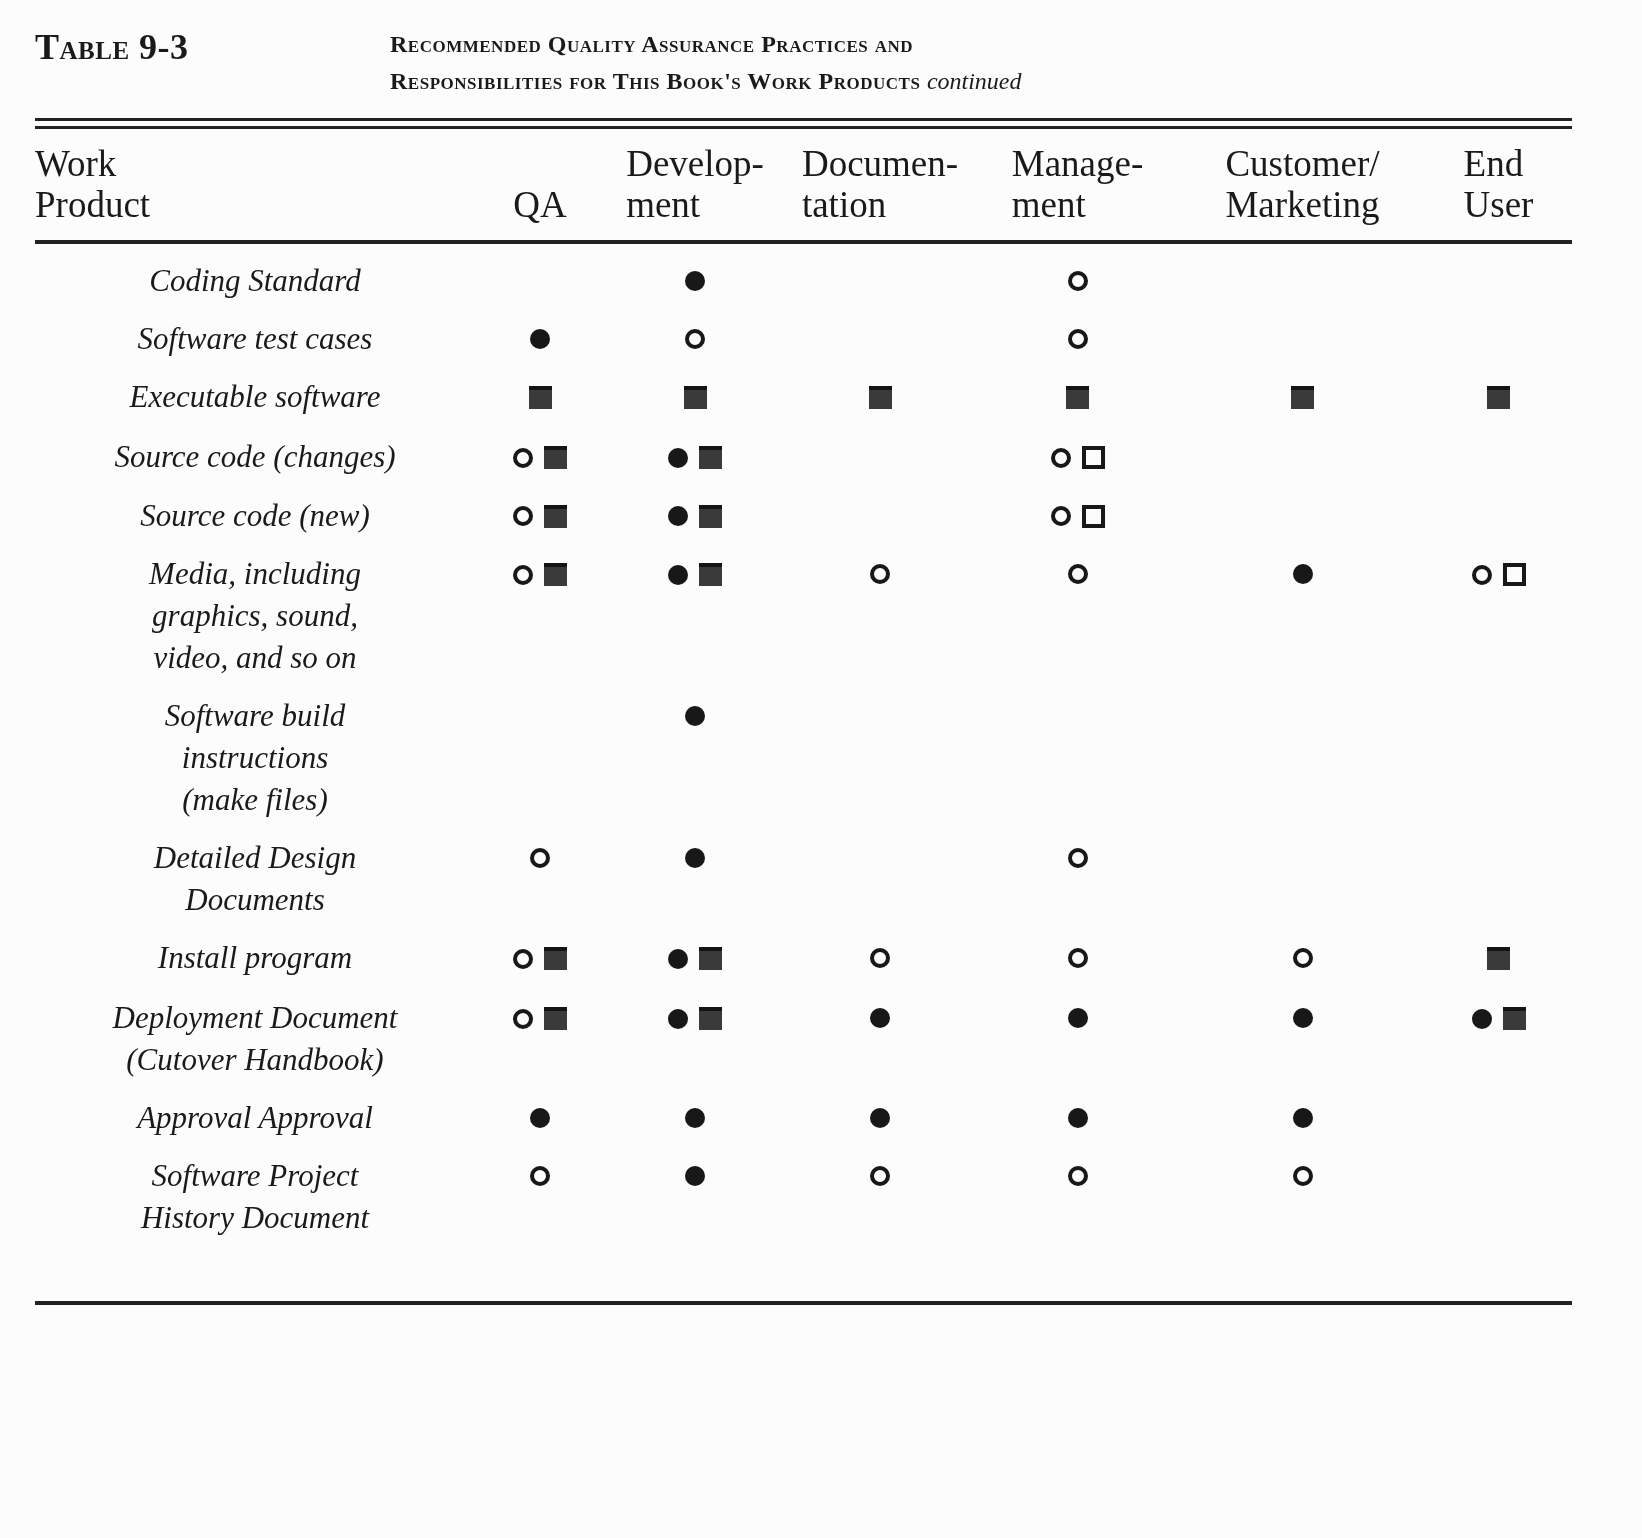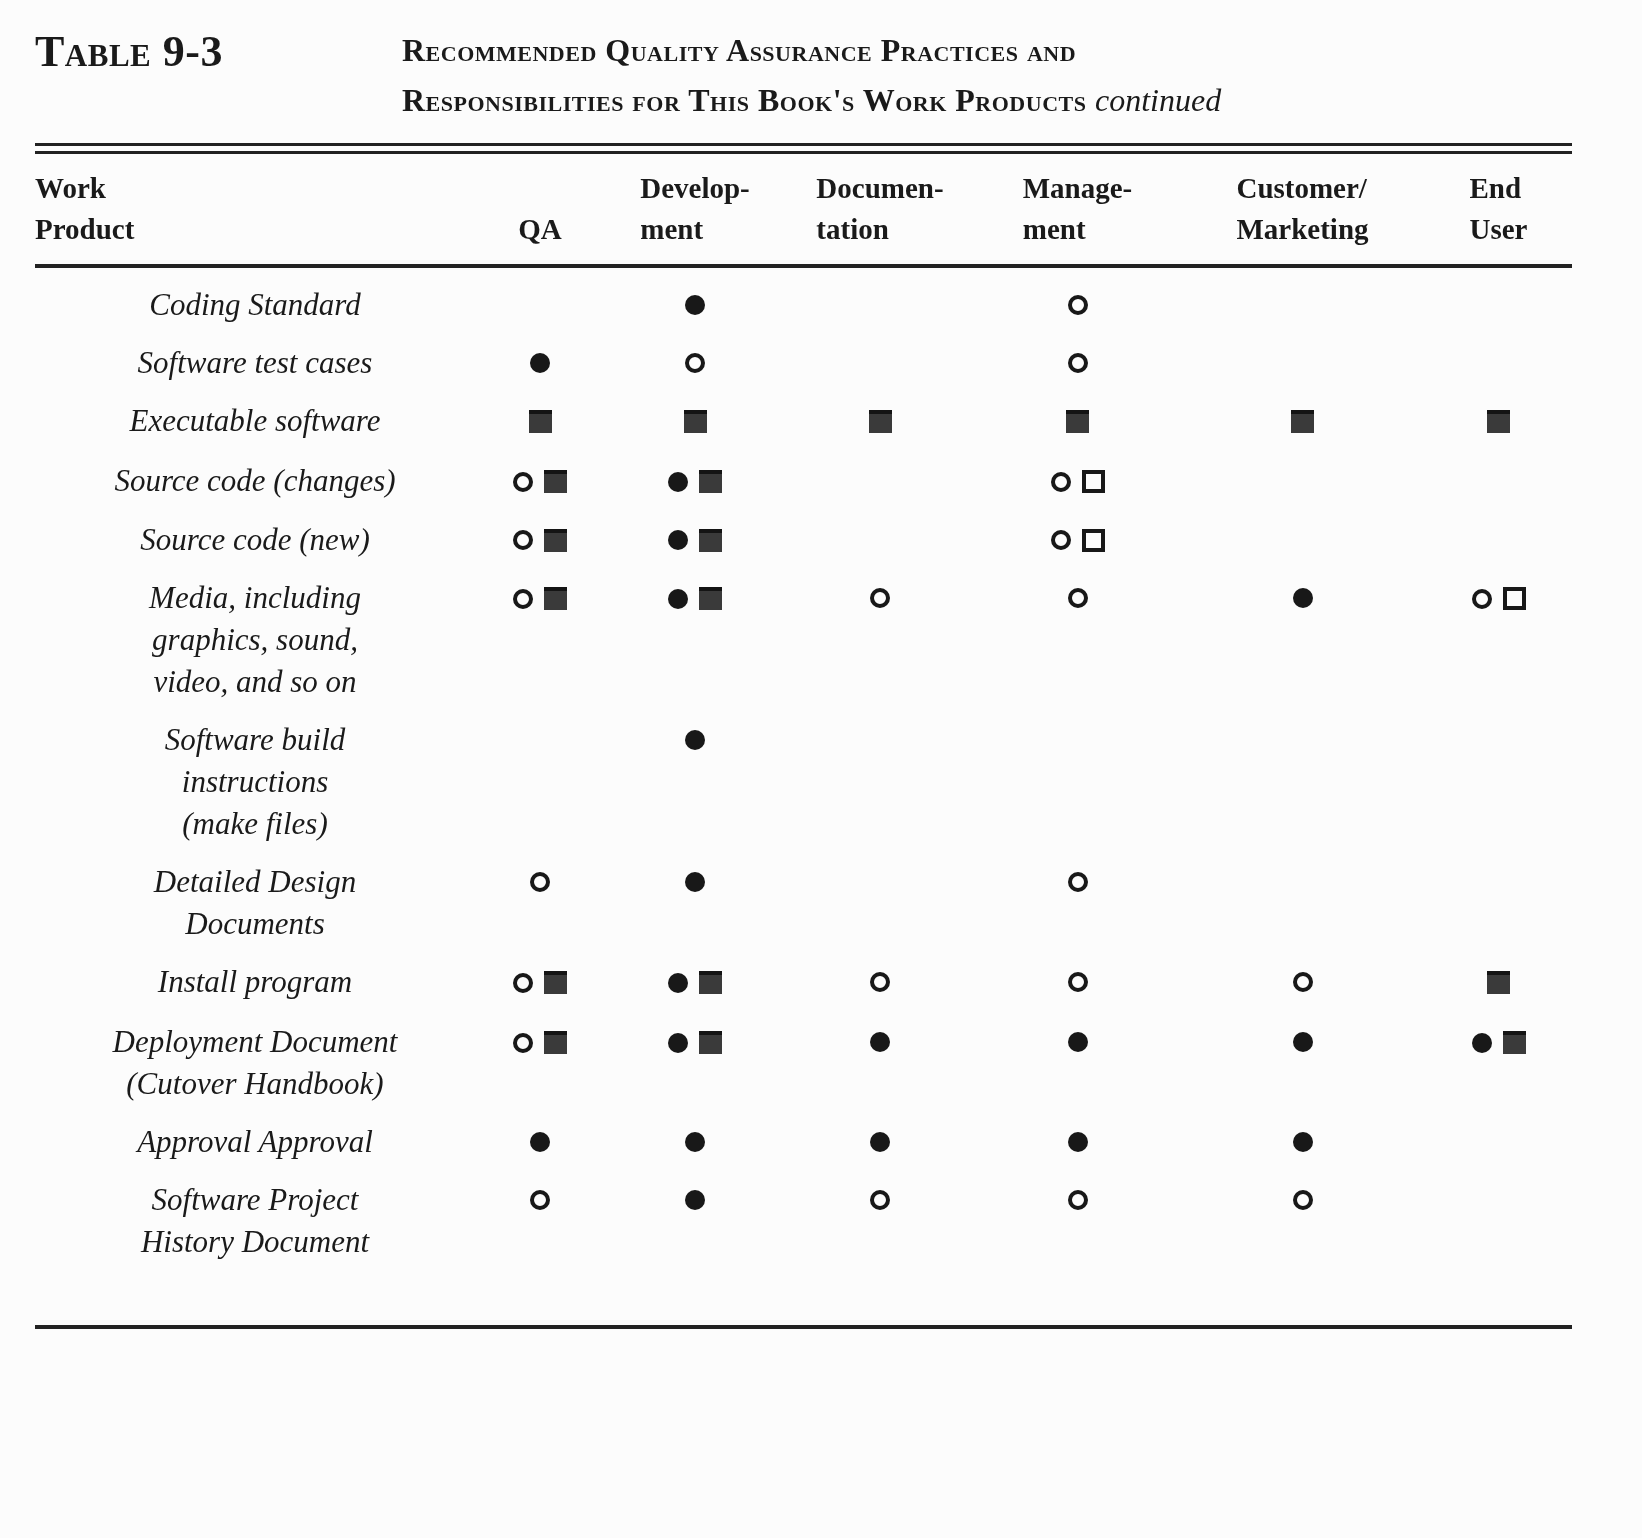--- a/index.html
+++ b/index.html
@@ -10,25 +10,25 @@
     font-family:"Liberation Serif","DejaVu Serif",serif;
     overflow:hidden;
     box-sizing:border-box;
     padding:26px 70px 0 35px;
   }
   
   .caption{display:flex;align-items:flex-start;margin-bottom:18px;}
   .caption-label{
     flex:0 0 355px;
     font-weight:bold;font-variant:small-caps;
-    font-size:44px;letter-spacing:.5px;
+    font-size:36px;letter-spacing:.5px;
   }
   .caption-title{
     font-weight:bold;font-variant:small-caps;
-    font-size:32px;letter-spacing:.5px;line-height:1.55;margin-left:12px;
+    font-size:24px;letter-spacing:.5px;line-height:1.55;
   }
   .caption-title em{
     font-variant:normal;font-weight:normal;font-style:italic;
     letter-spacing:0;
   }
   
   .rule-double{
     height:5px;
     border-top:3px solid #222;
     border-bottom:3px solid #222;
@@ -38,21 +38,21 @@
   col.c-product{width:440px;}
   col.c-qa{width:130px;}
   col.c-dev{width:180px;}
   col.c-doc{width:190px;}
   col.c-mgmt{width:205px;}
   col.c-cust{width:245px;}
   col.c-end{width:147px;}
   thead th{
     border-bottom:4px solid #222;
     padding:14px 0 14px 0;
-    font-size:29px;font-weight:bold;
+    font-size:37px;font-weight:normal;
     vertical-align:top;text-align:center;
   }
   thead th.product-hdr{text-align:left;}
   .hdr-block{display:inline-block;text-align:left;}
   .hdr-line{line-height:41px;min-height:41px;}
   tbody td{
     vertical-align:top;text-align:center;
     padding:0 0 16px 0;
     font-size:31px;line-height:42px;
   }

